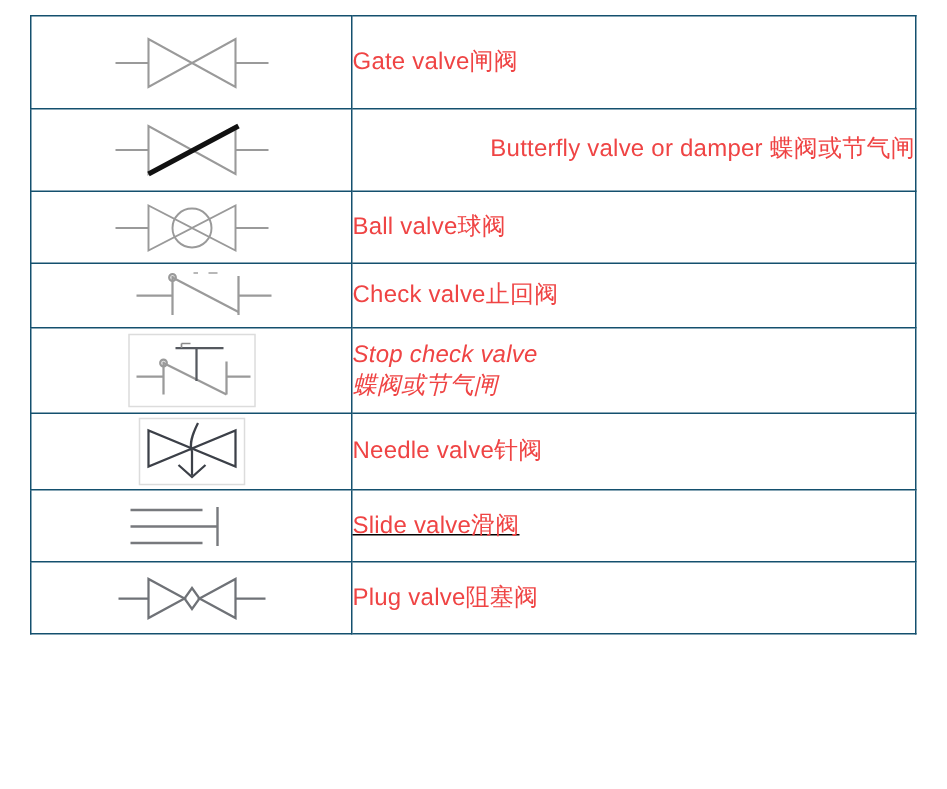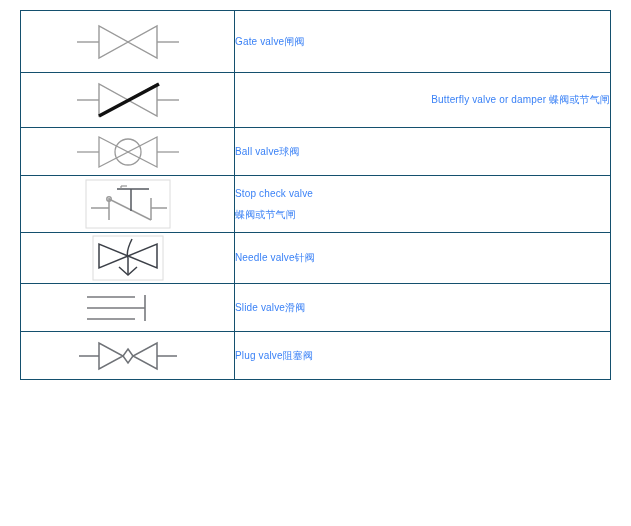--- a/index.html
+++ b/index.html
@@ -32,22 +32,22 @@
     vertical-align: middle;
   }
   td.sym-cell {
     width: 214px;
     text-align: center;
     padding: 0;
   }
   td.desc-cell {
     width: 376px;
     padding: 0 0 0 14px;
-    color: #3b82f6;
-    font-size: 10px;
+    color: #ef4444;
+    font-size: 16px;
     line-height: 18px;
     letter-spacing: 0.15px;
   }
   .desc-line { display: block; white-space: nowrap; }
   .desc-line.zh { margin-top: 3px; }
   .sym-wrap {
     display: flex;
     align-items: center;
     justify-content: center;
     width: 100%;
@@ -112,23 +112,46 @@
                 <circle cx="59" cy="23" r="13"></circle>
               </g>
             </svg>
           </div>
         </td>
         <td class="desc-cell">
           <span class="desc-line">Ball valve球阀</span>
         </td>
       </tr>
 
-
-
-      <tr style="height:57px;">
+      <tr style="height:43px;">
+        <td class="sym-cell">
+          <div class="sym-wrap">
+            <svg width="118" height="42" viewBox="0 0 118 42">
+              <g stroke="#9a9a9a" stroke-width="1.5" fill="none">
+                <line x1="22" y1="21" x2="46" y2="21"></line>
+                <line x1="46" y1="8" x2="46" y2="34"></line>
+                <line x1="46" y1="9" x2="90" y2="32"></line>
+                <line x1="90" y1="8" x2="90" y2="34"></line>
+                <line x1="90" y1="21" x2="112" y2="21"></line>
+                <circle cx="46" cy="9" r="2.2"></circle>
+              </g>
+              <g stroke="#b8b8b8" stroke-width="1.2" fill="none">
+                <line x1="60" y1="6" x2="63" y2="6"></line>
+                <line x1="70" y1="6" x2="76" y2="6"></line>
+              </g>
+            </svg>
+          </div>
+        </td>
+        <td class="desc-cell">
+          <span class="desc-line">Check valve止回阀</span>
+        </td>
+      </tr>
+
+
+      <tr style="height:57px;font-style:italic;">
         <td class="sym-cell">
           <div class="sym-wrap">
             <svg width="118" height="52" viewBox="0 0 118 52">
               <rect x="17" y="2" width="84" height="48" fill="none" stroke="#dcdcdc" stroke-width="1"></rect>
               <g stroke="#9a9a9a" stroke-width="1.5" fill="none">
                 <line x1="22" y1="30" x2="40" y2="30"></line>
                 <line x1="40" y1="20" x2="40" y2="42"></line>
                 <line x1="40" y1="21" x2="82" y2="42"></line>
                 <line x1="82" y1="20" x2="82" y2="42"></line>
                 <line x1="82" y1="30" x2="98" y2="30"></line>
@@ -163,21 +186,21 @@
                 <polyline points="50,33 59,41 68,33"></polyline>
               </g>
             </svg>
           </div>
         </td>
         <td class="desc-cell">
           <span class="desc-line">Needle valve针阀</span>
         </td>
       </tr>
 
-      <tr style="height:48px;">
+      <tr style="height:48px;text-decoration:underline;">
         <td class="sym-cell">
           <div class="sym-wrap">
             <svg width="118" height="40" viewBox="0 0 118 40">
               <g stroke="#77797d" stroke-width="1.6" fill="none">
                 <line x1="18" y1="9" x2="66" y2="9"></line>
                 <line x1="18" y1="20" x2="76" y2="20"></line>
                 <line x1="18" y1="31" x2="66" y2="31"></line>
                 <line x1="76" y1="7" x2="76" y2="33"></line>
               </g>
             </svg>

